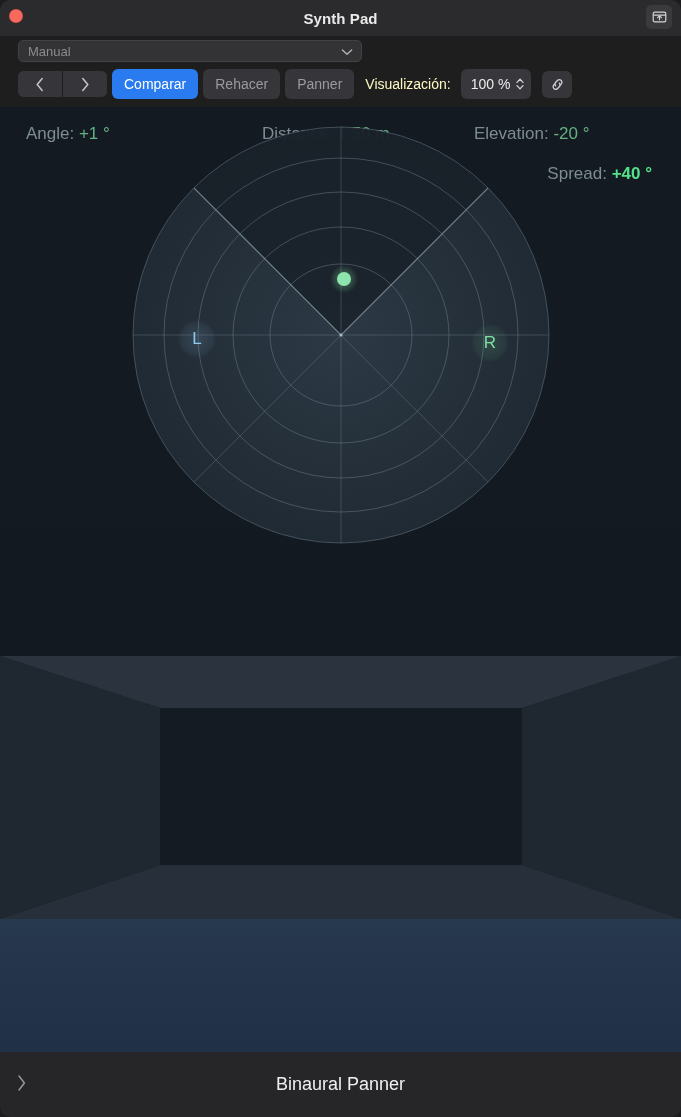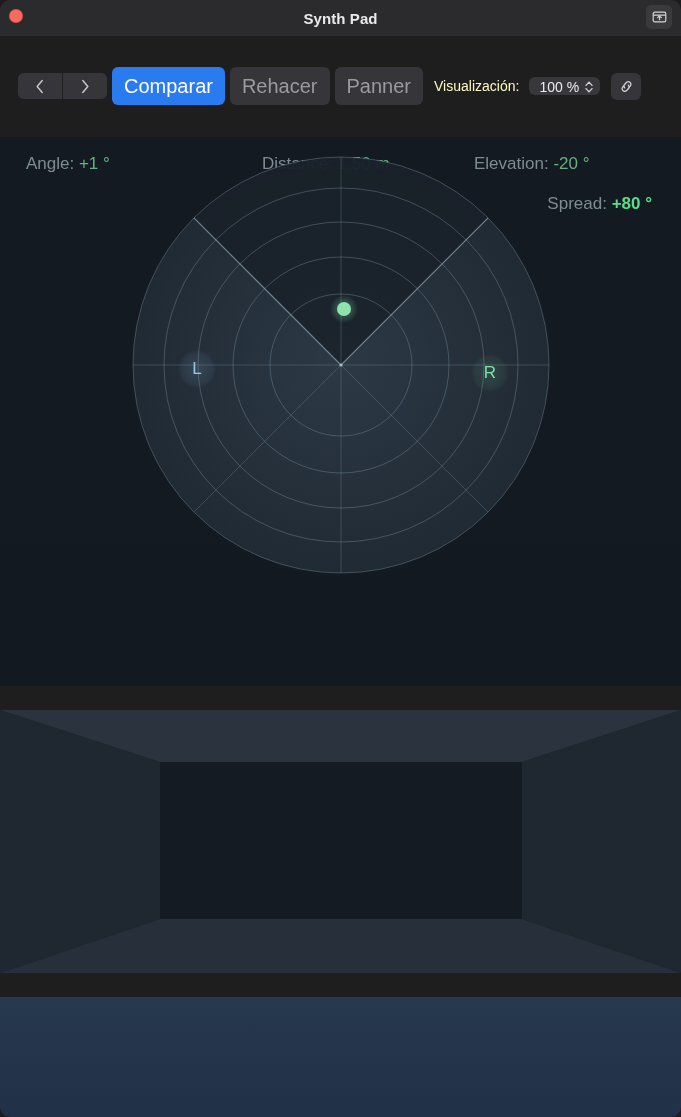--- a/index.html
+++ b/index.html
@@ -10,21 +10,21 @@
     overflow:hidden; position:relative;
     -webkit-font-smoothing:antialiased;
   }
 
   
   .window {
     position:absolute; inset:0;
     background:#1e1e1f;
     border-radius:10px;
     overflow:hidden;
-    display:flex; flex-direction:column;gap:24px;
+    display:flex; flex-direction:column;
   }
 
   
   .titlebar {
     height:36px; flex:0 0 36px; position:relative;
     background:#2b2b2d;
     display:flex; align-items:center; justify-content:center;
   }
   .close-dot {
     position:absolute; left:9px; top:9px;
@@ -58,30 +58,30 @@
     display:flex; align-items:center; gap:5px;
     padding:7px 14px 8px 18px; background:#1e1e1f;
   }
   .seg-group { display:flex; border-radius:6px; overflow:hidden; background:#36363a; }
   .seg-btn {
     width:44px; height:26px; background:#36363a;
     display:flex; align-items:center; justify-content:center;
   }
   .seg-div { width:1px; background:#1e1e1f; }
   .tb-btn {
-    height:38px; padding:0 12px; border-radius:6px;
-    background:#36363a; color:#9b9b9e; font-size:20px;
+    height:30px; padding:0 12px; border-radius:6px;
+    background:#36363a; color:#9b9b9e; font-size:14px;
     display:flex; align-items:center; justify-content:center;
     white-space:nowrap;
   }
   .tb-btn.primary { background:#2a7bf0; color:#fff; font-weight:400; }
   .tb-label { font-size:14px; color:#fef9c3; margin-left:6px; white-space:nowrap; }
   .stepper {
-    height:18px; border-radius:6px; background:#38383c;
-    display:flex; align-items:flex-end; gap:5px;
+    height:30px; border-radius:6px; background:#38383c;
+    display:flex; align-items:center; gap:5px;
     padding:0 6px 0 10px; margin-left:5px;
   }
   .stepper-val { font-size:14px; color:#ececee; white-space:nowrap; }
   .link-btn {
     width:30px; height:27px; border-radius:6px; background:#36363a;
     display:flex; align-items:center; justify-content:center; margin-left:6px;
   }
 
   
   .radar-panel {
@@ -152,20 +152,30 @@
     <div class="export-btn">
       <svg width="15" height="14" viewBox="0 0 15 14">
         <rect x="1.2" y="2.2" width="12.6" height="9.6" rx="1.6" fill="none" stroke="#d3d3d5" stroke-width="1.2"></rect>
         <line x1="1.2" y1="5.1" x2="13.8" y2="5.1" stroke="#d3d3d5" stroke-width="1.1"></line>
         <line x1="7.5" y1="10.2" x2="7.5" y2="5.9" stroke="#d3d3d5" stroke-width="1.2"></line>
         <path d="M5.6 7.7 L7.5 5.8 L9.4 7.7" fill="none" stroke="#d3d3d5" stroke-width="1.2" stroke-linecap="round" stroke-linejoin="round"></path>
       </svg>
     </div>
   </div>
 
+  <div class="preset-row">
+    <div class="preset-select">
+      <span class="preset-label">Manual</span>
+      <span class="preset-chev">
+        <svg width="12" height="8" viewBox="0 0 12 8">
+          <path d="M1.4 2 L6 6.2 L10.6 2" fill="none" stroke="#b0b0b3" stroke-width="1.5" stroke-linecap="round" stroke-linejoin="round"></path>
+        </svg>
+      </span>
+    </div>
+  </div>
 
   <div class="toolbar">
     <div class="seg-group">
       <div class="seg-btn">
         <svg width="10" height="15" viewBox="0 0 10 15">
           <path d="M7.2 1.6 L2.2 7.5 L7.2 13.4" fill="none" stroke="#c6c6c9" stroke-width="1.5" stroke-linecap="round" stroke-linejoin="round"></path>
         </svg>
       </div>
       <div class="seg-div"></div>
       <div class="seg-btn">
@@ -206,21 +216,21 @@
     <div class="readout" id="ro-distance">
       <span>Distance:</span>
       <span class="v mid">1.50 m</span>
     </div>
     <div class="readout" id="ro-elevation">
       <span>Elevation:</span>
       <span class="v mid">-20 °</span>
     </div>
     <div class="readout" id="ro-spread">
       <span>Spread:</span>
-      <span class="v bright">+80 °</span>
+      <span class="v bright">+40 °</span>
     </div>
 
     <svg class="radar-svg" width="681" height="549" viewBox="0 0 681 549">
       <defs>
         <radialGradient id="radarFill" cx="50%" cy="50%" r="50%">
           <stop offset="0%" stop-color="#2e3b46" stop-opacity=".95"></stop>
           <stop offset="55%" stop-color="#27333e" stop-opacity=".9"></stop>
           <stop offset="100%" stop-color="#222d37" stop-opacity=".85"></stop>
         </radialGradient>
         <clipPath id="diskClip">
@@ -288,14 +298,22 @@
   <div class="size-panel">
     
     
     
     
 
     
     
   </div>
 
+  <div class="footer">
+    <span class="footer-chev">
+      <svg width="11" height="18" viewBox="0 0 11 18">
+        <path d="M3 2 L8.4 9 L3 16" fill="none" stroke="#9a9a9d" stroke-width="1.4" stroke-linecap="round" stroke-linejoin="round"></path>
+      </svg>
+    </span>
+    <span class="footer-title">Binaural Panner</span>
+  </div>
 
 </div>
 
 </body></html>

